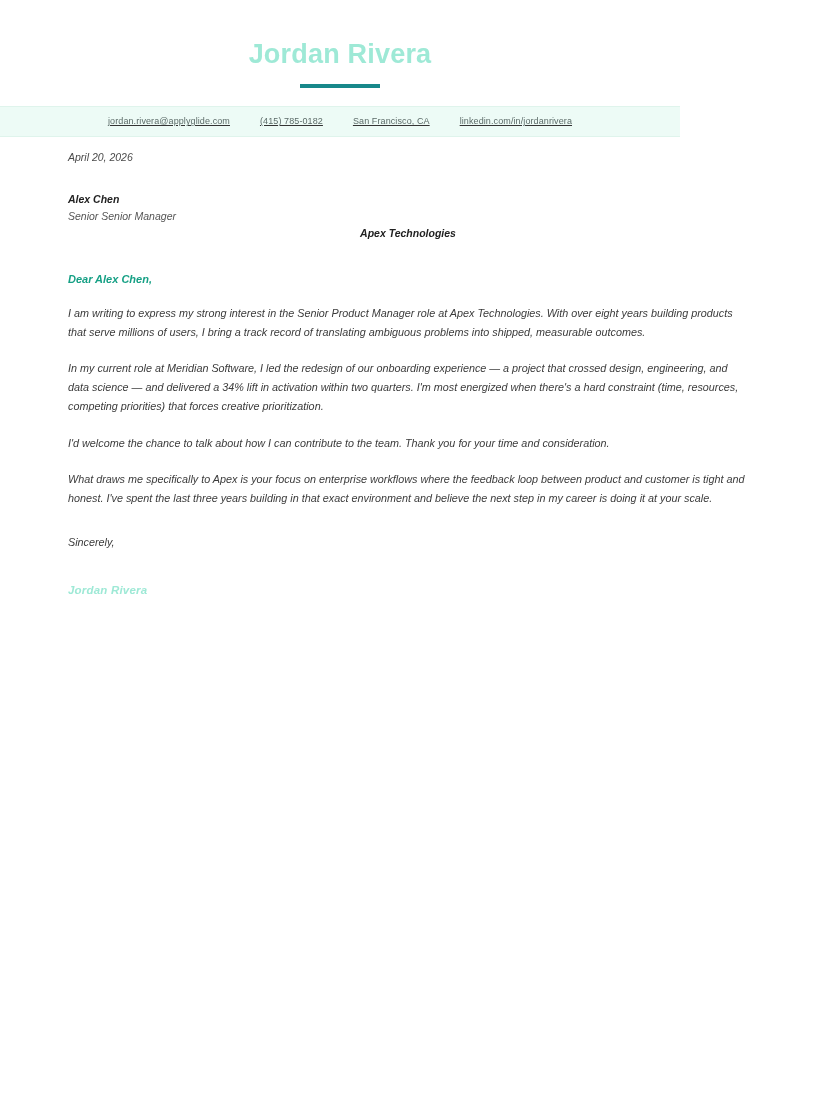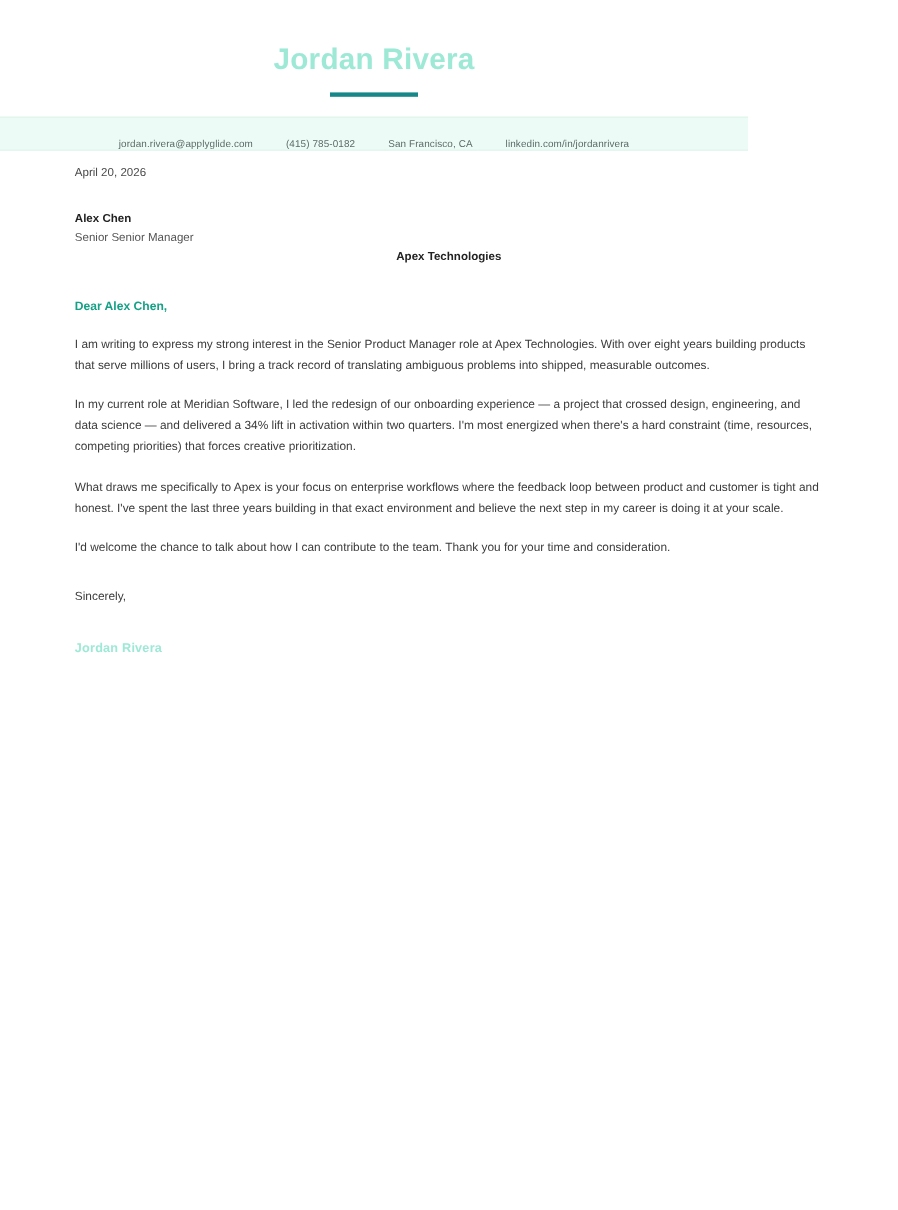--- a/index.html
+++ b/index.html
@@ -44,36 +44,38 @@
     margin: 14px auto 0 auto;
   }
 
   
   .contact-bar {
     background: #edfbf6;
     border-top: 1px solid #dff4ec;
     border-bottom: 1px solid #dff4ec;
     height: 29px;
     display: flex;
-    align-items: flex-end;
+    align-items: center;
     justify-content: center;
     gap: 30px;
+    text-decoration: underline;
   }
   .contact-item {
     font-size: 9px;
     color: #5c6b68;
     white-space: nowrap;
     letter-spacing: 0.1px;
   }
 
   
   .letter-body {
     padding: 14px 68px 0 68px;
     width: 680px;
     box-sizing: content-box;
+    font-style: italic;
   }
   .letter-date {
     font-size: 10.5px;
     color: #4a4a4a;
     margin-bottom: 28px;
   }
 
   .recipient-block {
     margin-bottom: 30px;
     line-height: 1.65;
@@ -147,21 +149,21 @@
     <div class="recipient-block">
       <div class="recipient-name">Alex Chen</div>
       <div class="recipient-title">Senior Senior Manager</div>
       <div class="recipient-company">Apex Technologies</div>
     </div>
 
     <div class="salutation">Dear Alex Chen,</div>
 
     <p class="letter-paragraph">I am writing to express my strong interest in the Senior Product Manager role at Apex Technologies. With over eight years building products that serve millions of users, I bring a track record of translating ambiguous problems into shipped, measurable outcomes.</p>
     <p class="letter-paragraph">In my current role at Meridian Software, I led the redesign of our onboarding experience — a project that crossed design, engineering, and data science — and delivered a 34% lift in activation within two quarters. I'm most energized when there's a hard constraint (time, resources, competing priorities) that forces creative prioritization.</p>
+    <p class="letter-paragraph">I'd welcome the chance to talk about how I can contribute to the team. Thank you for your time and consideration.</p>
     <p class="letter-paragraph">What draws me specifically to Apex is your focus on enterprise workflows where the feedback loop between product and customer is tight and honest. I've spent the last three years building in that exact environment and believe the next step in my career is doing it at your scale.</p>
-    <p class="letter-paragraph">I'd welcome the chance to talk about how I can contribute to the team. Thank you for your time and consideration.</p>
 
     <div class="closing">Sincerely,</div>
 
     <div class="signature-name">Jordan Rivera</div>
 
   </div>
 </div>
 
 </body></html>

